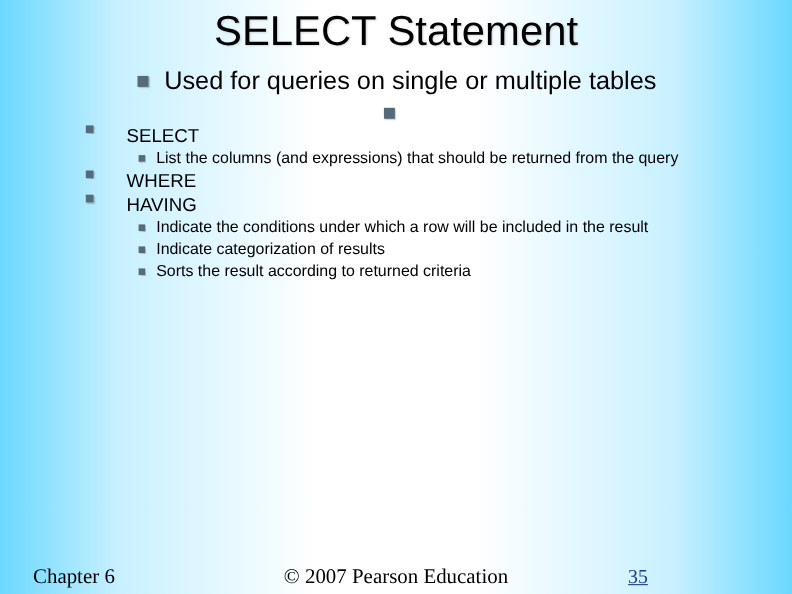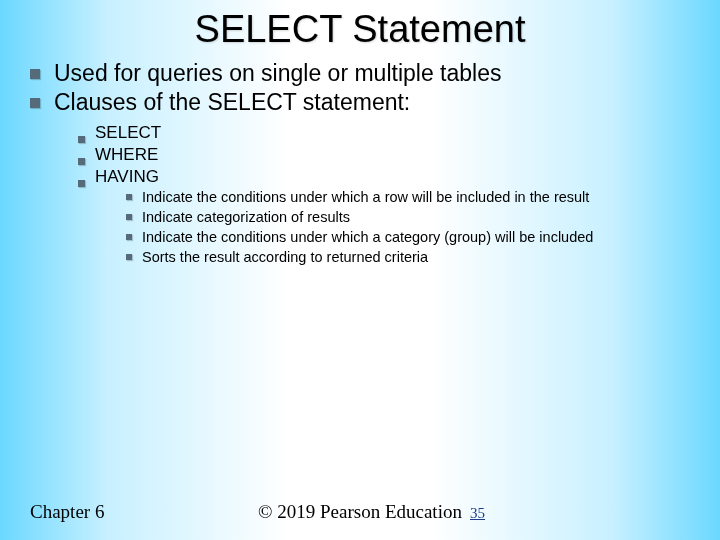--- a/index.html
+++ b/index.html
@@ -32,39 +32,41 @@
   .content {
     flex: 1;
     padding: 0 28px 0 30px;
   }
   .top-item {
     display: flex;
     align-items: flex-start;
     font-size: 23px;
     line-height: 1.25;
     margin-bottom: 0;
+    justify-content: center;
   }
   .bullet {
     width: 10px;
     height: 10px;
     background: #556b7a;
     flex-shrink: 0;
     margin-top: 10px;
     margin-right: 14px;
     box-shadow: 1px 1px 1px rgba(0,0,0,0.2);
   }
   .clauses {
     margin-top: 6px;
     margin-left: 48px;
   }
   .clause-row {
     display: flex;
-    align-items: flex-end;
+    align-items: flex-start;
     font-size: 17px;
     margin-top: 2px;
+    gap: 20px;
   }
   .small-bullet {
     width: 7px;
     height: 7px;
     background: #556b7a;
     flex-shrink: 0;
     margin-right: 10px;
     box-shadow: 1px 1px 1px rgba(0,0,0,0.2);
   }
   .desc-row {
@@ -80,58 +82,61 @@
     width: 6px;
     height: 6px;
     background: #556b7a;
     flex-shrink: 0;
     margin-right: 10px;
     margin-top: 6px;
     box-shadow: 1px 1px 1px rgba(0,0,0,0.2);
   }
   .footer {
     position: absolute;
-    bottom: 17px;
+    bottom: 4px;
     left: 0;
     width: 100%;
     display: flex;
     align-items: baseline;
     font-family: "Times New Roman", serif;
     font-size: 19px;
     box-sizing: border-box;
     padding: 0 30px;
   }
   .footer-left { flex:1; text-align:left; }
   .footer-center { flex:1; text-align:center; }
-  .footer-right { flex:1; text-align:left; color:#1a3c8a; font-size:15px; text-decoration:underline; }
+  .footer-right { flex:1; text-align:center; color:#1a3c8a; font-size:18px; text-decoration:underline; }
 </style>
 </head>
 <body>
 
 <div class="slide">
 
   <div class="title">SELECT Statement</div>
 
   <div class="content">
 
     <div class="top-item">
       <span class="bullet"></span>
       <span>Used for queries on single or multiple tables</span>
     </div>
 
     <div class="top-item">
       <span class="bullet"></span>
-      <span>Clauses of the SELECT statement:</span>
     </div>
 
     <div class="clauses">
 
       <div class="clause-row">
         <span class="small-bullet"></span>
         <span>SELECT</span>
+      </div>
+      <div class="desc-row">
+        <span class="smaller-bullet"></span>
+        <span>List the columns (and expressions) that should be returned from the query</span>
       </div>
 
       <div class="clause-row">
         <span class="small-bullet"></span>
         <span>WHERE</span>
       </div>
 
       <div class="clause-row">
         <span class="small-bullet"></span>
         <span>HAVING</span>
@@ -139,32 +144,28 @@
       <div class="desc-row">
         <span class="smaller-bullet"></span>
         <span>Indicate the conditions under which a row will be included in the result</span>
       </div>
 
       <div class="desc-row">
         <span class="smaller-bullet"></span>
         <span>Indicate categorization of results</span>
       </div>
 
-      <div class="desc-row">
-        <span class="smaller-bullet"></span>
-        <span>Indicate the conditions under which a category (group) will be included</span>
-      </div>
 
       <div class="desc-row">
         <span class="smaller-bullet"></span>
         <span>Sorts the result according to returned criteria</span>
       </div>
 
     </div>
   </div>
 
   <div class="footer">
     <span class="footer-left">Chapter 6</span>
-    <span class="footer-center">© 2019 Pearson Education</span>
+    <span class="footer-center">© 2007 Pearson Education</span>
     <span class="footer-right">35</span>
   </div>
 
 </div>
 
 </body></html>

